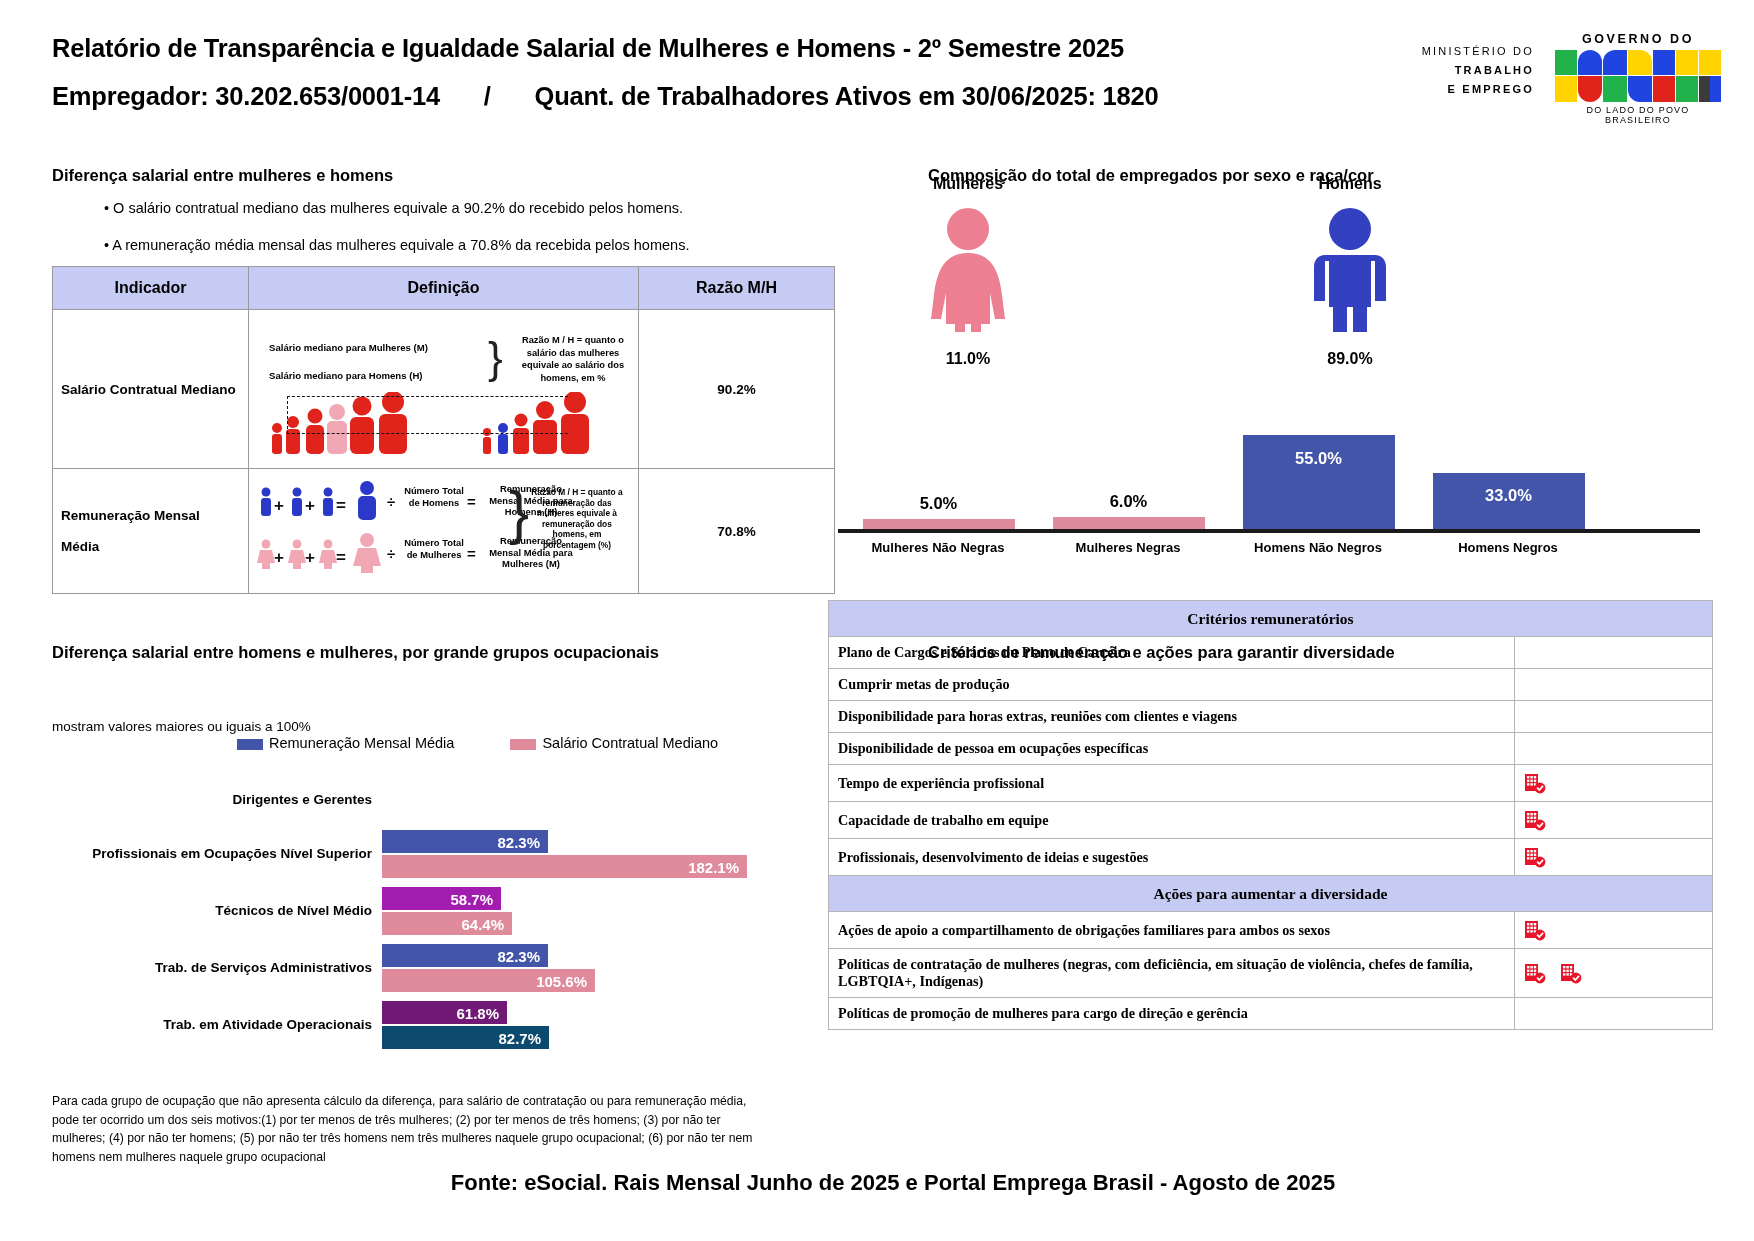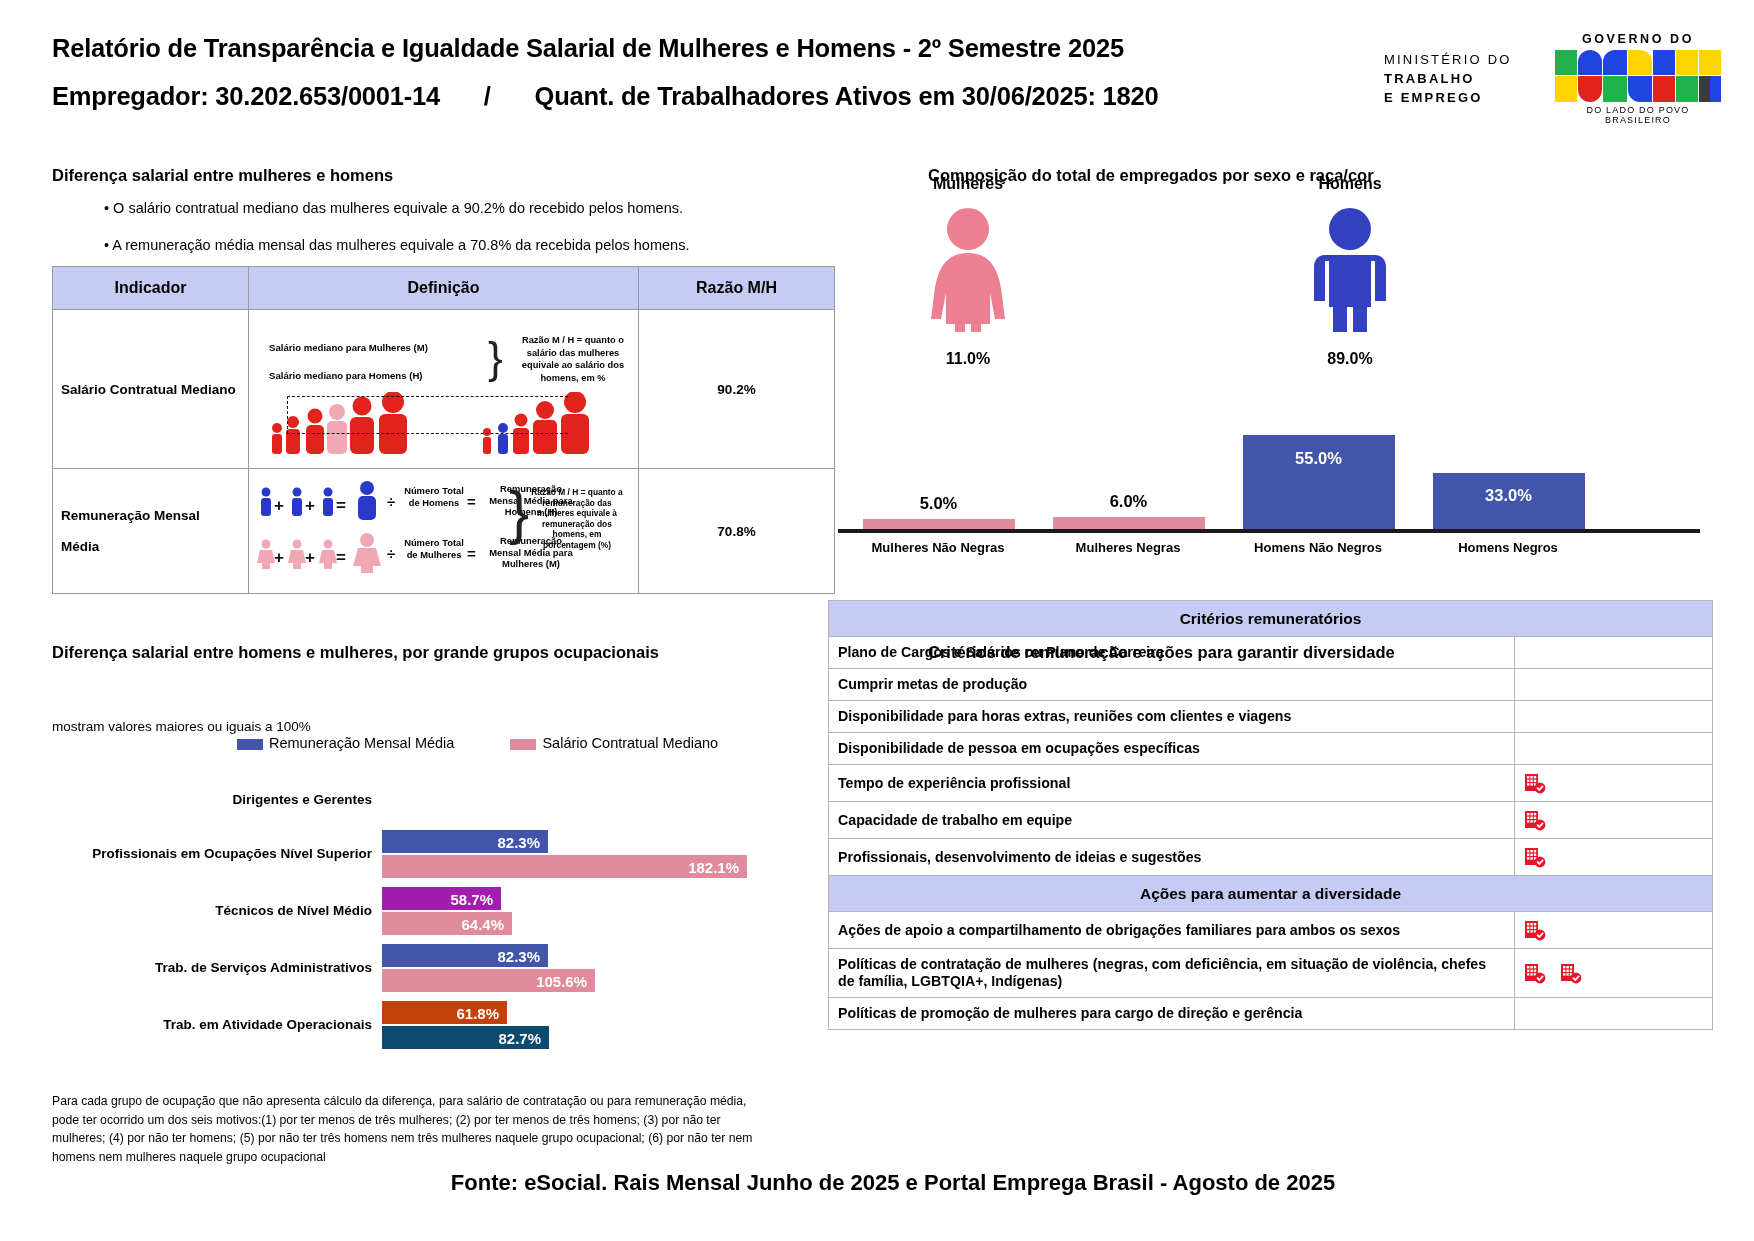--- a/index.html
+++ b/index.html
@@ -12,22 +12,22 @@
 
   
   .header{position:absolute;left:0;top:0;width:1754px;height:130px;}
   .title-block{position:absolute;left:52px;top:34px;}
   .title-line{font-size:25.5px;font-weight:bold;letter-spacing:-0.2px;white-space:nowrap;}
   .title-line.l2{margin-top:19px;}
   .sp-1{display:inline-block;width:30px;}
   .sp-2{display:inline-block;width:30px;}
 
   .logo-wrap{position:absolute;left:1384px;top:30px;width:340px;height:95px;}
-  .min-text{position:absolute;left:0;top:20px;width:150px;text-align:left;
-    font-size:13px;letter-spacing:2.2px;line-height:19px;}
+  .min-text{position:absolute;left:0;top:12px;width:150px;text-align:right;
+    font-size:11px;letter-spacing:2.2px;line-height:19px;}
   .min-text .b{font-weight:bold;}
   .brasil{position:absolute;left:168px;top:2px;width:172px;}
   .gov-top{font-size:12.5px;font-weight:bold;letter-spacing:2.6px;text-align:center;}
   .blocks{position:relative;width:166px;height:52px;margin:4px auto 0;}
   .blk{position:absolute;}
   .gov-bot{font-size:9px;letter-spacing:1.2px;text-align:center;margin-top:3px;}
 
   
   .sec-h{font-size:16.5px;font-weight:bold;position:absolute;white-space:nowrap;}
   .sub-line{font-size:14.5px;position:absolute;white-space:nowrap;}
@@ -78,21 +78,21 @@
   .occ-row{position:absolute;width:790px;}
   .occ-cat{position:absolute;right:470px;width:420px;text-align:right;font-size:13.5px;font-weight:bold;white-space:nowrap;}
   .occ-bar{position:absolute;left:330px;height:23px;}
   .occ-bar span{position:absolute;right:8px;top:50%;transform:translateY(-50%);
     color:#fff;font-size:15px;font-weight:bold;white-space:nowrap;}
 
   .foot-note{position:absolute;left:52px;top:980px;width:710px;font-size:12.2px;line-height:18.5px;}
 
   
   .crit-table{position:absolute;left:828px;top:600px;width:884px;
-    border-collapse:collapse;table-layout:fixed;}
+    border-collapse:collapse;table-layout:fixed;font-family:Liberation Serif, serif;}
   .crit-table td{border:1.5px solid #b5b5b5;font-size:14.2px;font-weight:bold;
     padding:7px 9px;line-height:17px;}
   .crit-head td{background:#c5cbf2;text-align:center;font-size:15.5px;padding:9px;}
   .crit-icon{width:198px;text-align:left;padding-left:12px;}
 
   .ico{display:inline-block;width:22px;height:22px;position:relative;vertical-align:middle;}
 
   .source{position:absolute;left:0;top:1170px;width:1754px;text-align:center;
     font-size:22px;font-weight:bold;padding-left:16px;}
 </style>
@@ -325,21 +325,21 @@
       <div class="occ-bar" style="top:0px;width:166px;background:#4355a8;">
         <span>82.3%</span>
       </div>
       <div class="occ-bar" style="top:25px;width:213px;background:#df8b9b;">
         <span>105.6%</span>
       </div>
     </div>
 
     <div class="occ-row" style="top:266px;height:52px;">
       <div class="occ-cat" style="top:16px;right:470px;">Trab. em Atividade Operacionais</div>
-      <div class="occ-bar" style="top:0px;width:125px;background:#c2410c;">
+      <div class="occ-bar" style="top:0px;width:125px;background:#701a75;">
         <span>61.8%</span>
       </div>
       <div class="occ-bar" style="top:25px;width:167px;background:#0c4a6e;">
         <span>82.7%</span>
       </div>
     </div>
   </div>
 
   <div class="foot-note" style="top:1092px;">Para cada grupo de ocupação que não apresenta cálculo da diferença, para salário de contratação ou para remuneração média, pode ter ocorrido um dos seis motivos:(1) por ter menos de três mulheres; (2) por ter menos de três homens; (3) por não ter mulheres; (4) por não ter homens; (5) por não ter três homens nem três mulheres naquele grupo ocupacional; (6) por não ter nem homens nem mulheres naquele grupo ocupacional</div>
 

